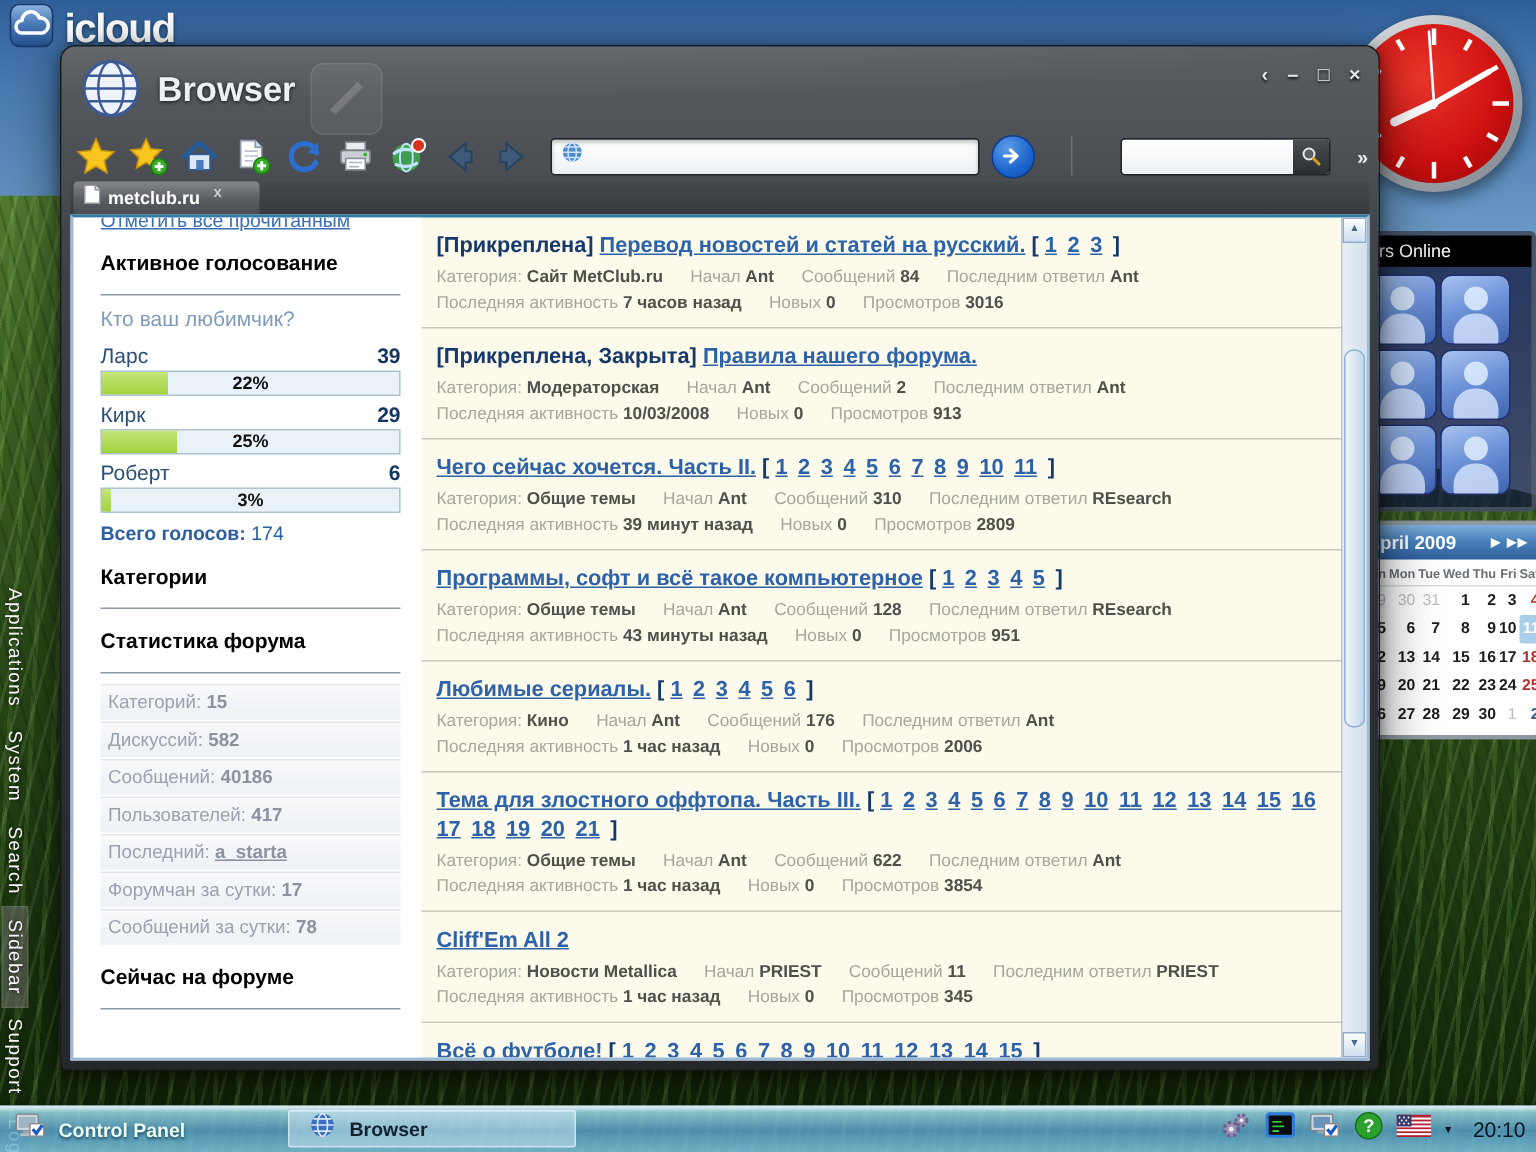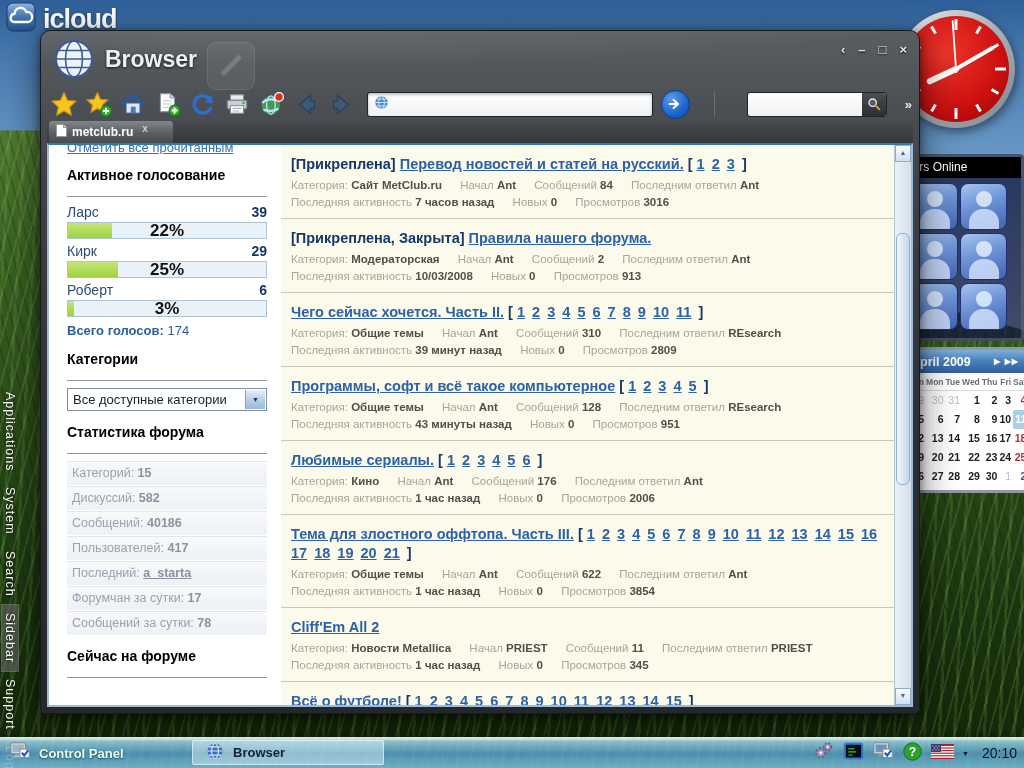--- a/index.html
+++ b/index.html
@@ -104,21 +104,21 @@
     text-decoration:underline;font-size:13px;cursor:pointer;}
   .sb-h{font-size:14px;font-weight:bold;color:#000;border-bottom:1px solid #8e9aa6;
     padding-bottom:13px;margin:13px 0 7px;}
   .sb-q{color:#7e9cba;font-size:14px;margin:2px 0 9px;}
   .poll-opt{margin-bottom:3px;}
   .po-top{display:flex;justify-content:space-between;font-size:14px;line-height:17px;}
   .po-name{color:#2c4e79;}
   .po-votes{color:#12355f;font-weight:bold;}
   .po-bar{height:15px;background:#eaf2f9;border:1px solid #aec4d4;position:relative;margin:1px 0 4px;}
   .po-fill{position:absolute;left:0;top:0;bottom:0;background:linear-gradient(180deg,#c6e67a,#9ed23d);}
-  .po-pct{position:absolute;left:0;right:0;text-align:center;font-size:17px;font-weight:bold;
+  .po-pct{position:absolute;left:0;right:0;text-align:center;font-size:12px;font-weight:bold;
     color:#111;line-height:15px;}
   .sb-total{font-size:13px;color:#2b5e9e;margin:6px 0 2px;}
   .sb-total b{font-weight:bold;}
   .selectbox{width:200px;height:23px;border:1px solid #7f8f9f;background:#fff;position:relative;
     display:flex;align-items:center;font-size:13px;color:#222;padding-left:5px;box-sizing:border-box;cursor:pointer;}
   .sel-btn{position:absolute;right:1px;top:1px;bottom:1px;width:19px;border-left:1px solid #8aa0b4;
     background:linear-gradient(180deg,#e7f0fa,#b8cfe8 50%,#9cbbdd);
     display:flex;align-items:center;justify-content:center;font-size:7px;color:#234;}
   .stat-row{padding:4px 5px;border-top:1px solid #e2e6eb;border-bottom:1px solid #f0f3f6;
     background:linear-gradient(180deg,#f7f9fb,#eef1f5);font-size:12.5px;margin-bottom:1px;}
@@ -438,20 +438,21 @@
         <span class="tab-x">x</span>
       </div>
     </div>
 
     <div class="content">
       <aside class="sidebar">
         <div class="clip-link">
           <span>Отметить все прочитанным</span>
         </div>
         <div class="sb-h">Активное голосование</div>
+        <div class="sb-q">Кто ваш любимчик?</div>
         <div id="pollOptions">
             <div class="poll-opt">
               <div class="po-top">
                 <span class="po-name">Ларс</span>
                 <span class="po-votes">39</span>
               </div>
               <div class="po-bar">
                 <div class="po-fill" style="width: 22%;"></div>
                 <span class="po-pct">22%</span>
               </div>
@@ -474,24 +475,20 @@
               <div class="po-bar">
                 <div class="po-fill" style="width: 3%;"></div>
                 <span class="po-pct">3%</span>
               </div>
             </div>
           </div>
         <div class="sb-total">
           <b>Всего голосов:</b> <span>174</span>
         </div>
         <div class="sb-h">Категории</div>
-        <div class="selectbox">
-          <span>Все доступные категории</span>
-          <span class="sel-btn">▼</span>
-        </div>
         <div class="sb-h">Статистика форума</div>
         <div id="statsRows">
             <div class="stat-row"><span class="sl">Категорий:</span> <span class="sv">15</span></div>
             <div class="stat-row"><span class="sl">Дискуссий:</span> <span class="sv">582</span></div>
             <div class="stat-row"><span class="sl">Сообщений:</span> <span class="sv">40186</span></div>
             <div class="stat-row"><span class="sl">Пользователей:</span> <span class="sv">417</span></div>
             <div class="stat-row"><span class="sl">Последний:</span> <span class="sv svlink">a_starta</span></div>
             <div class="stat-row"><span class="sl">Форумчан за сутки:</span> <span class="sv">17</span></div>
             <div class="stat-row"><span class="sl">Сообщений за сутки:</span> <span class="sv">78</span></div>
           </div>

